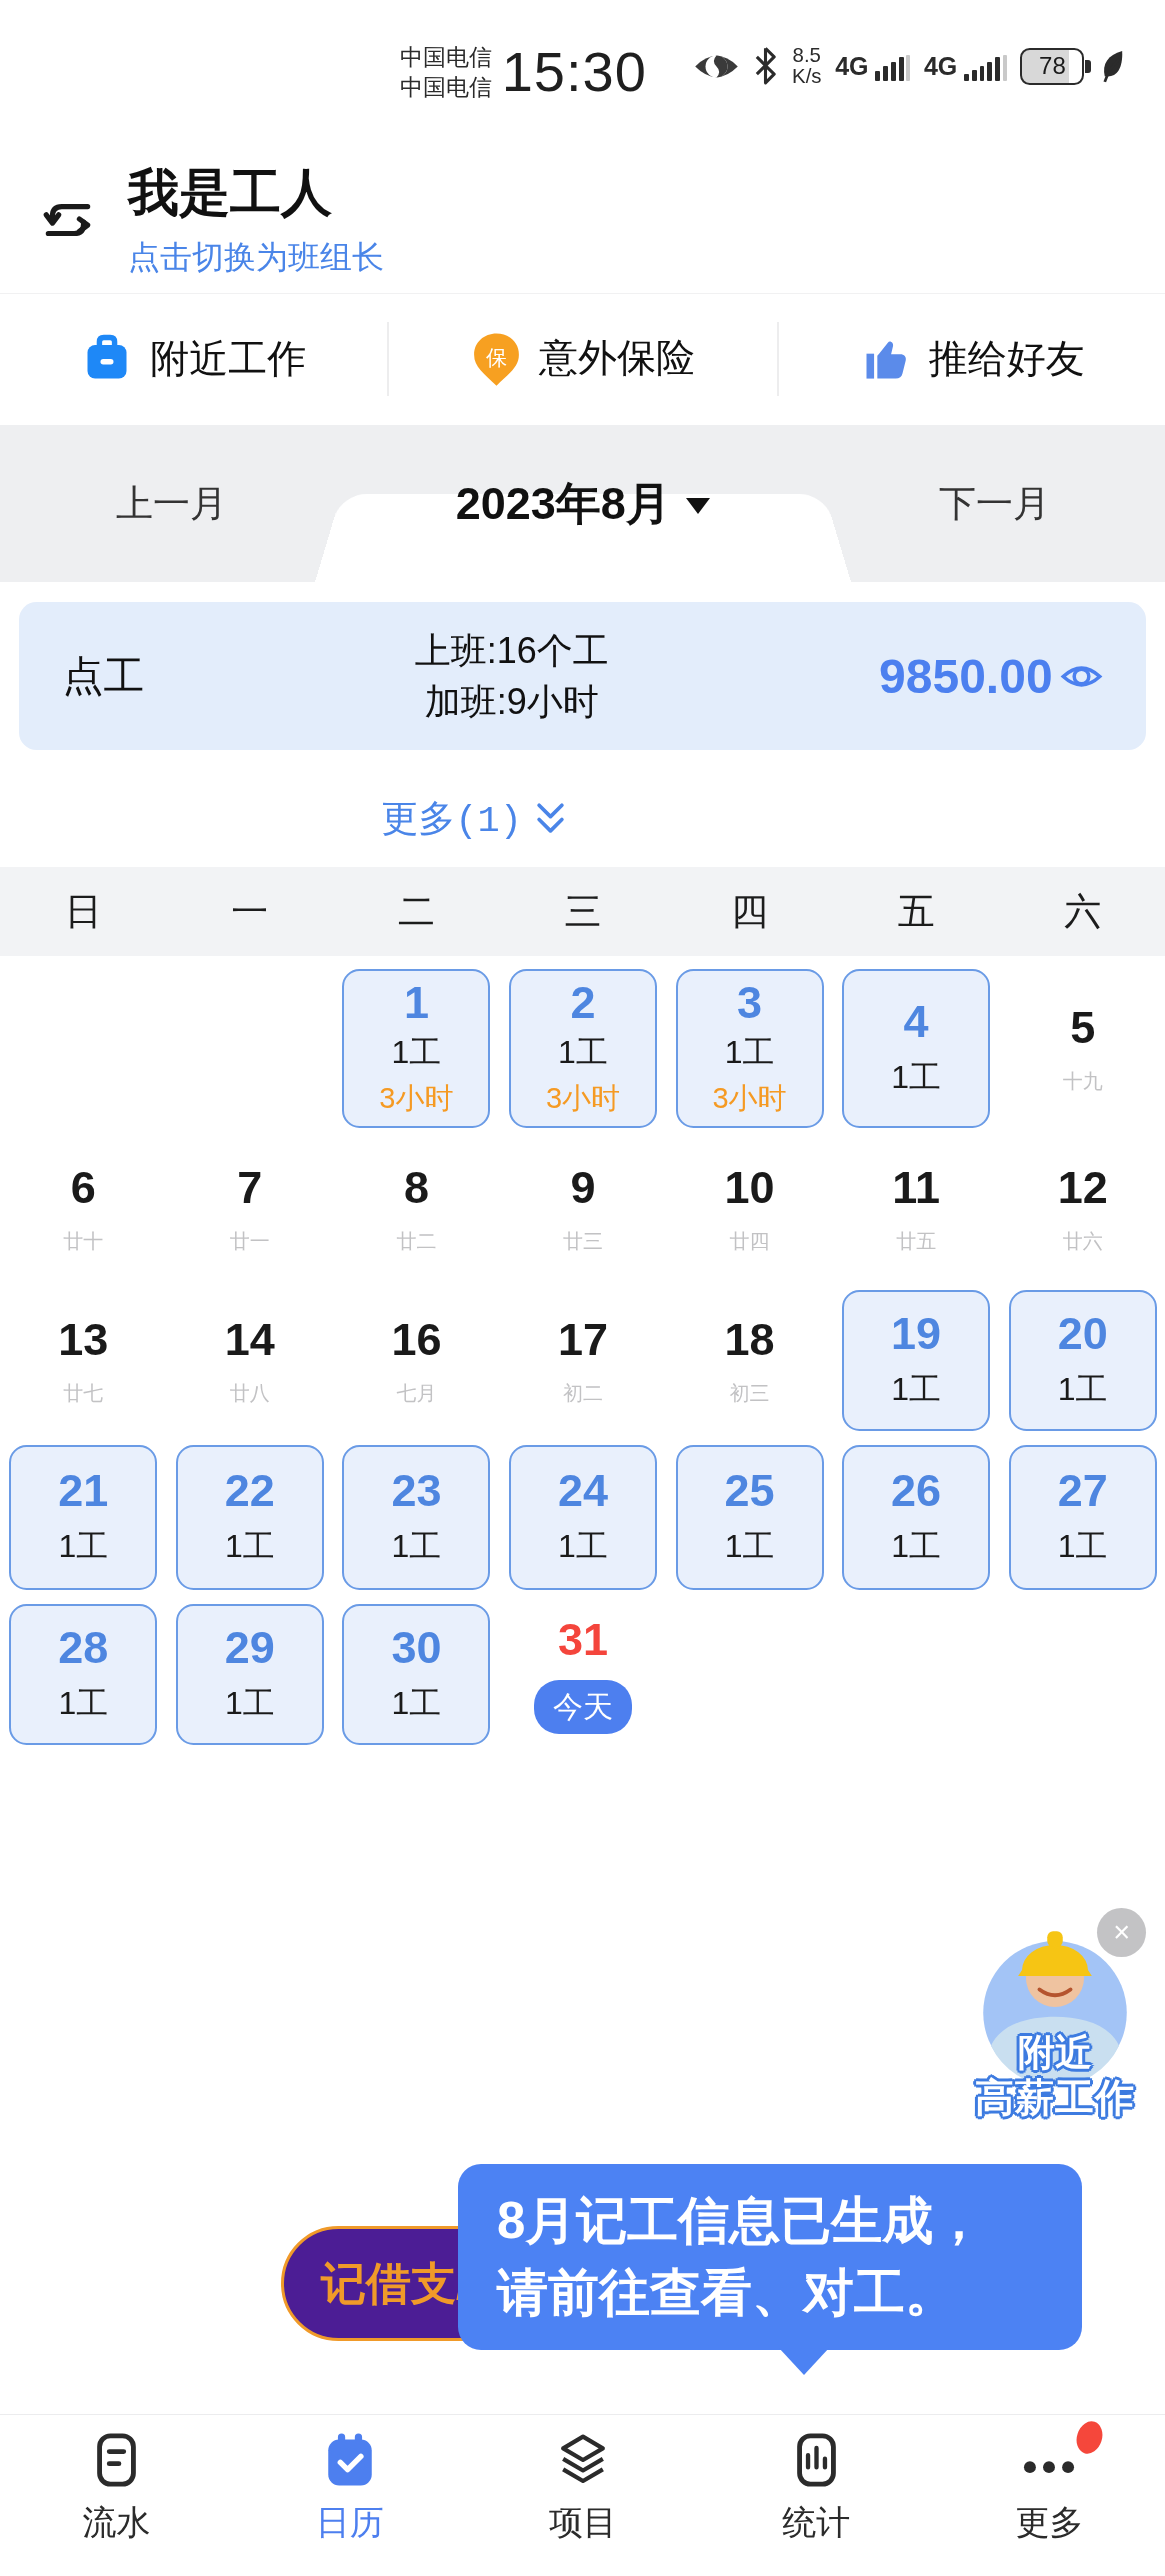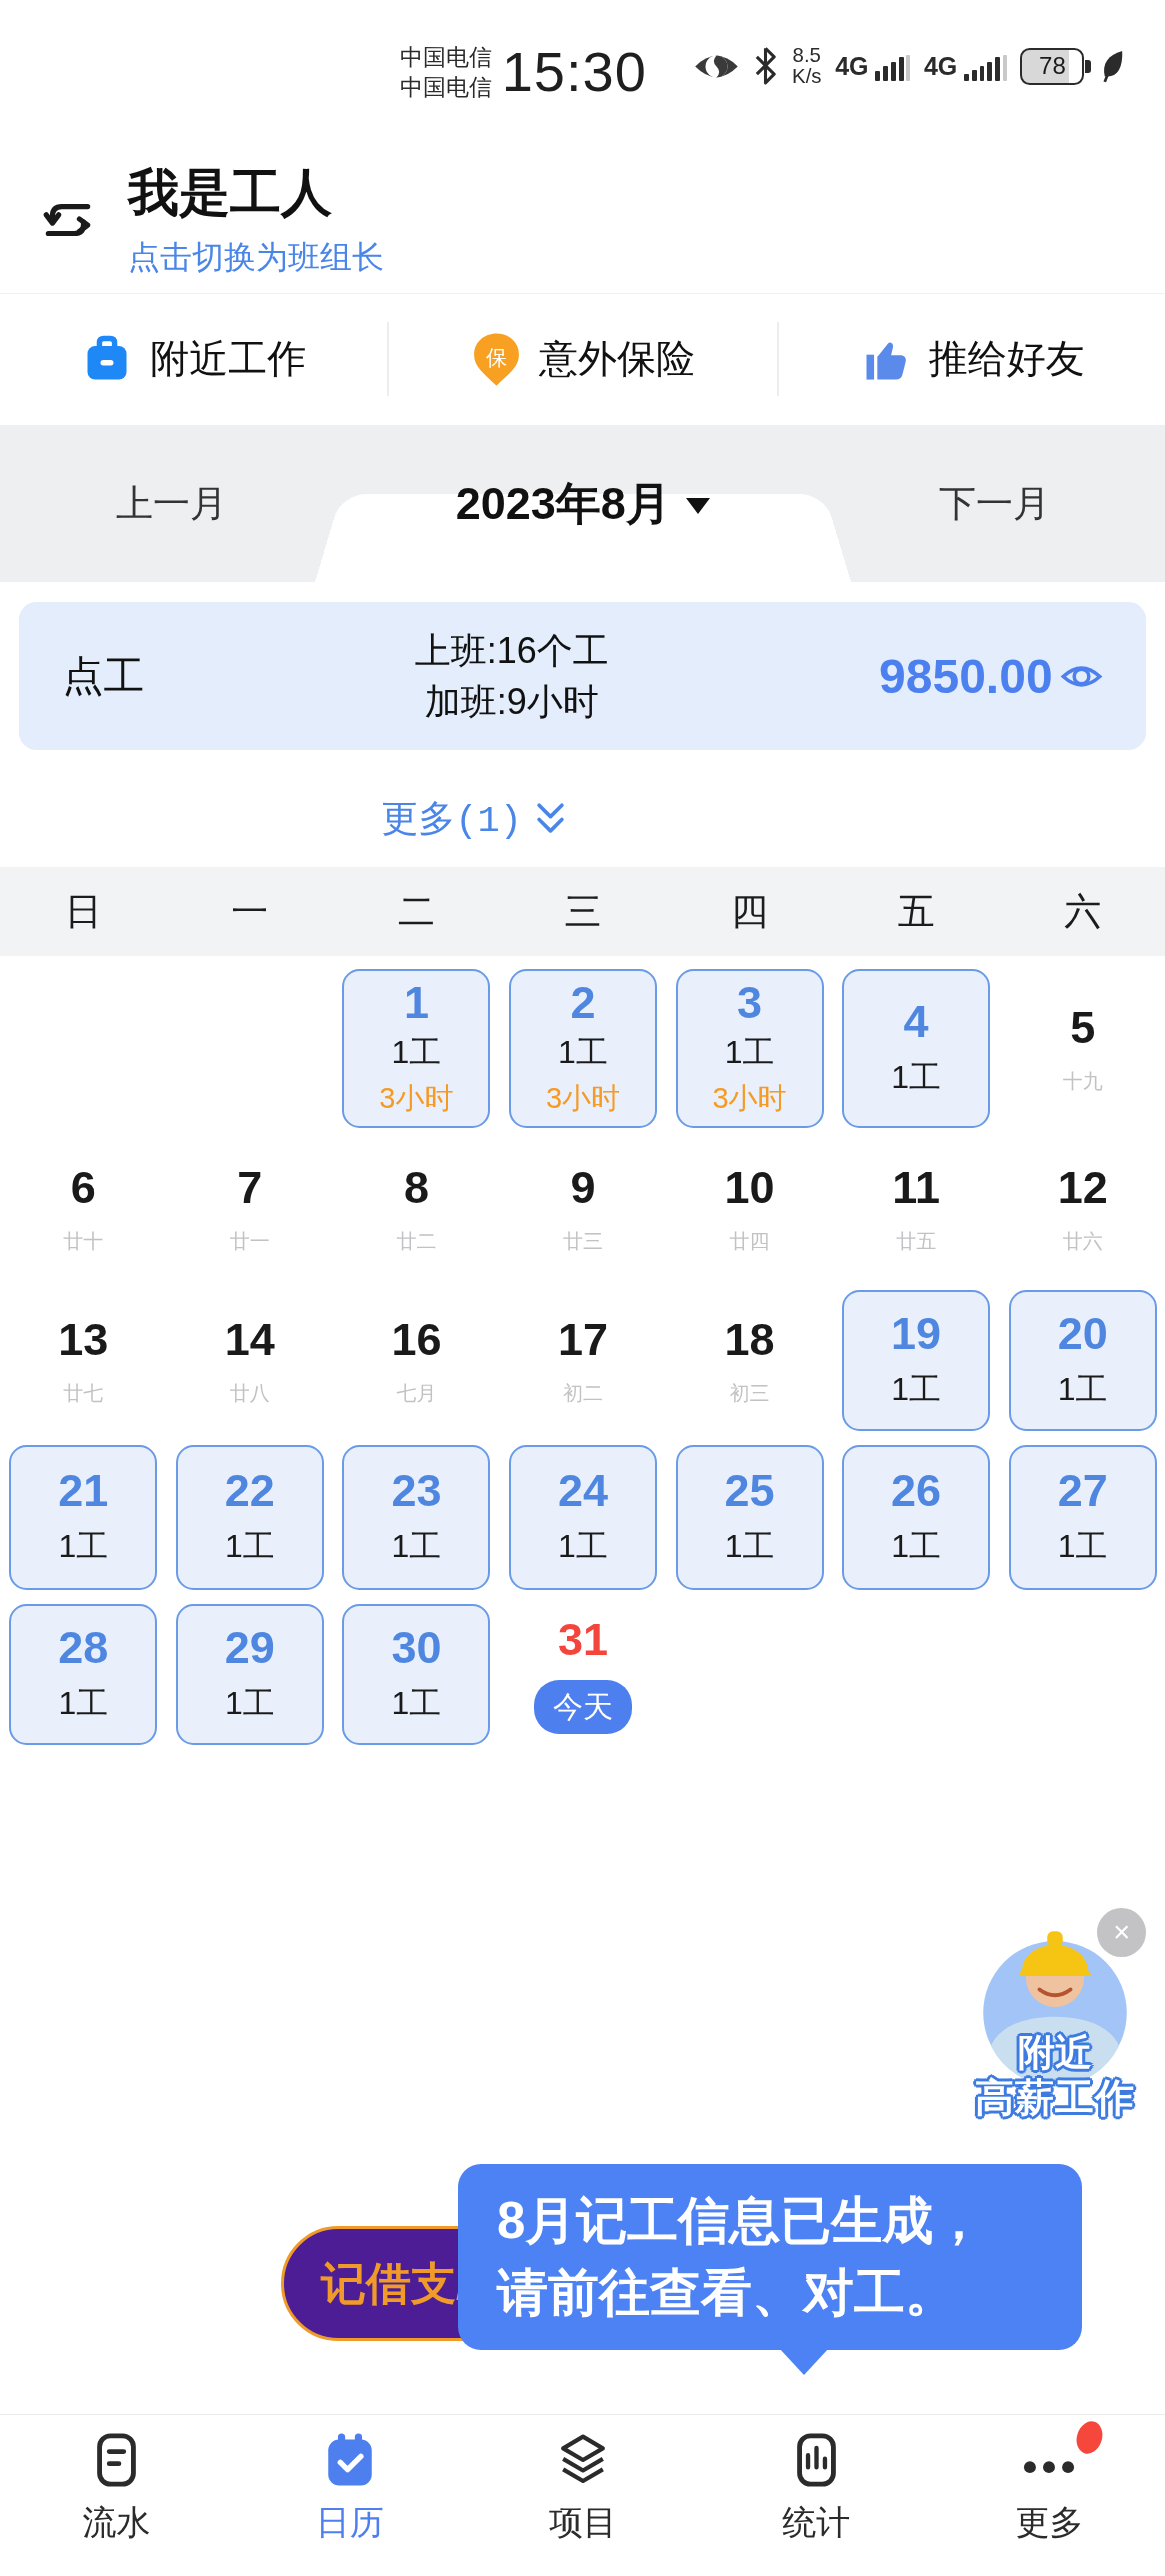--- a/index.html
+++ b/index.html
@@ -28,21 +28,21 @@
     background:#2b2b2b; border-radius:0 2.9px 2.9px 0; }
   
   .app-header { position:absolute; top:146px; left:0; width:1166px; height:148px; background:#fff;
     border-bottom:1.9px solid #f1f1f2; display:flex; align-items:center; padding:0 39px; }
   .swap-btn { width:62px; height:62px; margin-right:27px; display:flex; align-items:center; }
   .hdr-text .title { font-size:51px; font-weight:bold; color:#111; }
   .hdr-text .subtitle { font-size:32px; color:#4a85e8; margin-top:7.8px; }
   
   .shortcuts { position:absolute; top:295px; left:0; width:1166px; height:128px;
     display:flex; align-items:center; }
-  .shortcut { flex:1; display:flex; align-items:center; justify-content:center; gap:17px; }
+  .shortcut { flex:1; display:flex; justify-content:center; gap:17px; }
   .shortcut .lbl { font-size:39px; color:#111; font-weight:500; }
   .vdiv { width:1.9px; height:74px; background:#ededee; }
   .badge-bao { width:51px; height:56px; position:relative; }
   
   .month-bar { position:absolute; top:425px; left:0; width:1166px; height:157px; background:#eeeff1; }
   .month-tab { position:absolute; bottom:0; left:315px; width:536px; height:103px; background:#fff;
     border-radius:29px 29px 0 0; transform:perspective(291px) rotateX(18deg); transform-origin:bottom; }
   .month-row { position:absolute; top:0; left:0; width:1166px; height:157px; display:flex; align-items:center; }
   .m-prev,.m-next { flex:1; text-align:center; font-size:37px; color:#333; }
   .m-cur { flex:1.4; text-align:center; font-size:45px; font-weight:bold; color:#111;

